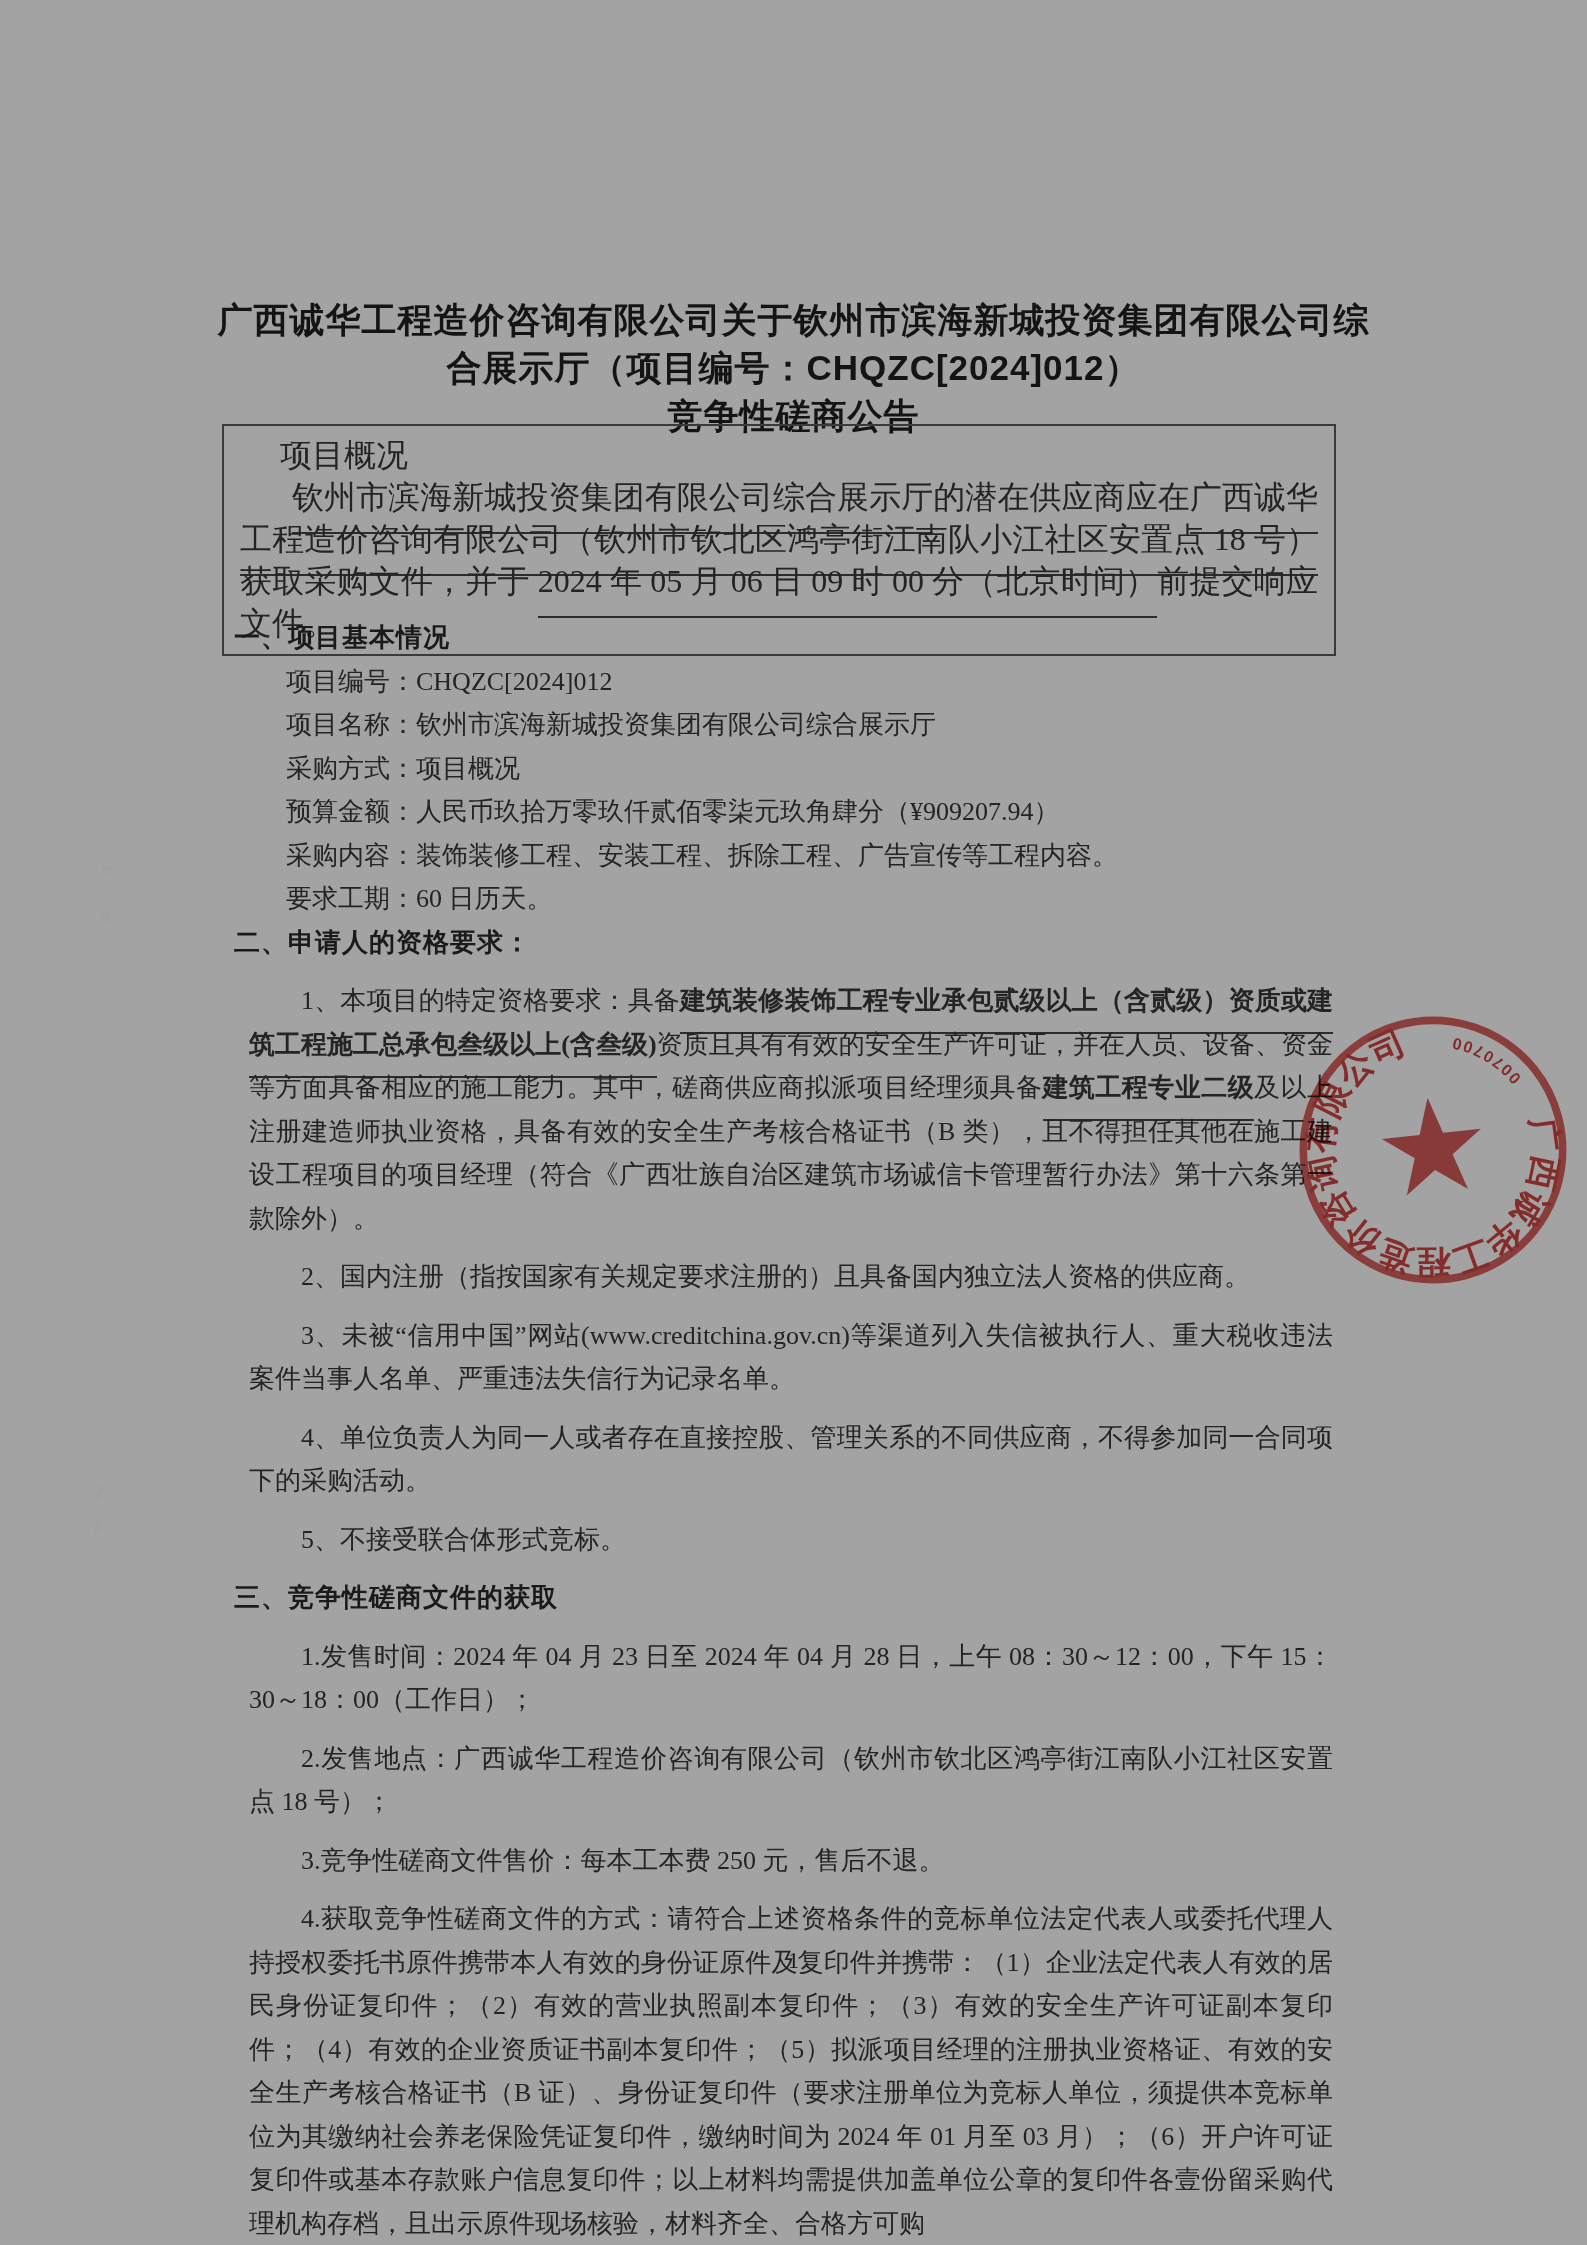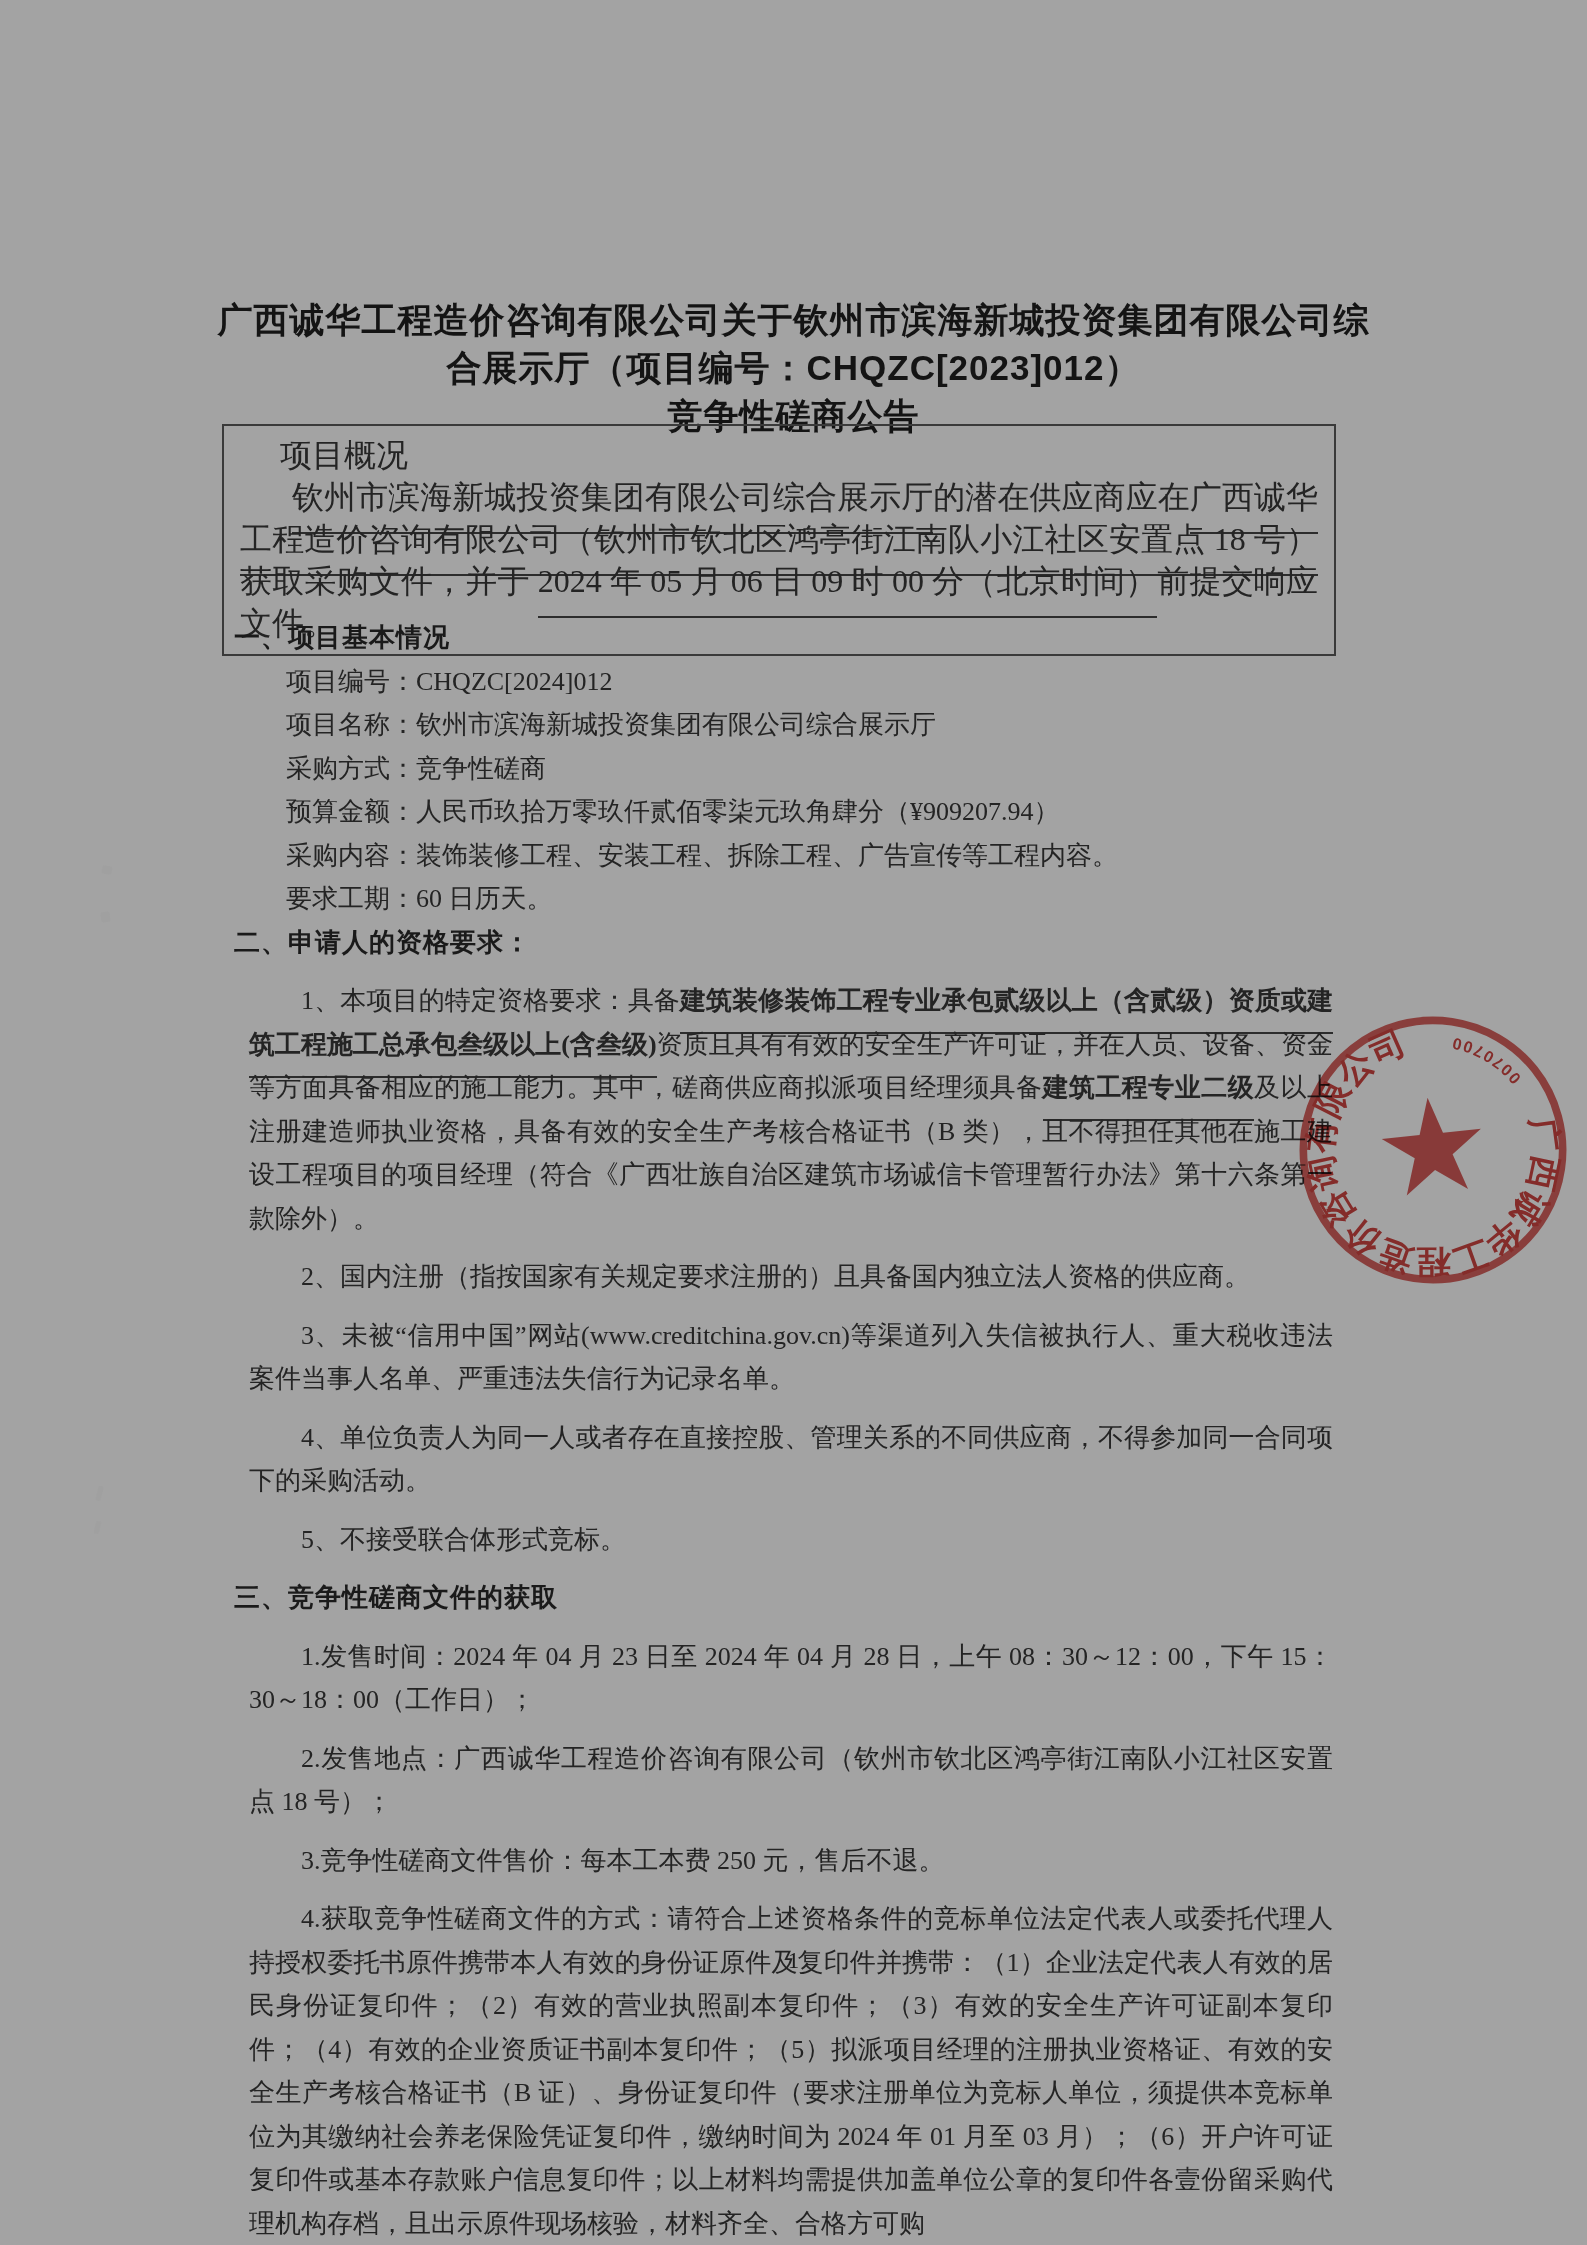--- a/index.html
+++ b/index.html
@@ -68,35 +68,35 @@
   .speck.s3{left:97px;top:1486px;width:5px;height:15px;opacity:.30;transform:rotate(14deg);}
   .speck.s4{left:95px;top:1521px;width:5px;height:13px;opacity:.26;transform:rotate(14deg);}
 </style>
 </head>
 <body>
 
 <div class="page">
 
   <div class="title">
     <div>广西诚华工程造价咨询有限公司关于钦州市滨海新城投资集团有限公司综</div>
-    <div>合展示厅（项目编号：CHQZC[2023]012）</div>
+    <div>合展示厅（项目编号：CHQZC[2024]012）</div>
     <div>竞争性磋商公告</div>
   </div>
 
   <div class="overview-box">
     <div class="overview-heading">项目概况</div>
     <p class="overview-para"><span class="u">钦州市滨海新城投资集团有限公司综合展示厅</span><span>的潜在供应商应在</span><span class="u">广西诚华工程造价咨询有限公司（钦州市钦北区鸿亭街江南队小江社区安置点 18 号）</span><span>获取采购文件，并于 </span><span class="u">2024 年 05 月 06 日 09 时 00 分（北京时间）</span><span>前提交响应文件。</span></p>
   </div>
 
   <div class="body-col">
 
     <div class="sec-heading">一、项目基本情况</div>
     <div class="plain-item">项目编号：CHQZC[2024]012</div>
     <div class="plain-item">项目名称：钦州市滨海新城投资集团有限公司综合展示厅</div>
-    <div class="plain-item">采购方式：竞争性磋商</div>
+    <div class="plain-item">采购方式：项目概况</div>
     <div class="plain-item">预算金额：人民币玖拾万零玖仟贰佰零柒元玖角肆分（¥909207.94）</div>
     <div class="plain-item">采购内容：装饰装修工程、安装工程、拆除工程、广告宣传等工程内容。</div>
     <div class="plain-item">要求工期：60 日历天。</div>
 
     <div class="sec-heading">二、申请人的资格要求：</div>
     <p class="para"><span>1、本项目的特定资格要求：具备</span><span class="u b">建筑装修装饰工程专业承包贰级以上（含贰级）资质或建筑工程施工总承包叁级以上(含叁级)</span><span>资质且具有有效的安全生产许可证，并在人员、设备、资金等方面具备相应的施工能力。其中，磋商供应商拟派项目经理须具备</span><span class="u b">建筑工程专业二级</span><span>及以上注册建造师执业资格，具备有效的安全生产考核合格证书（B 类），且不得担任其他在施工建设工程项目的项目经理（符合《广西壮族自治区建筑市场诚信卡管理暂行办法》第十六条第一款除外）。</span></p>
     <p class="para"><span>2、国内注册（指按国家有关规定要求注册的）且具备国内独立法人资格的供应商。</span></p>
     <p class="para"><span>3、未被“信用中国”网站(www.creditchina.gov.cn)等渠道列入失信被执行人、重大税收违法案件当事人名单、严重违法失信行为记录名单。</span></p>
     <p class="para"><span>4、单位负责人为同一人或者存在直接控股、管理关系的不同供应商，不得参加同一合同项下的采购活动。</span></p>
     <p class="para"><span>5、不接受联合体形式竞标。</span></p>

